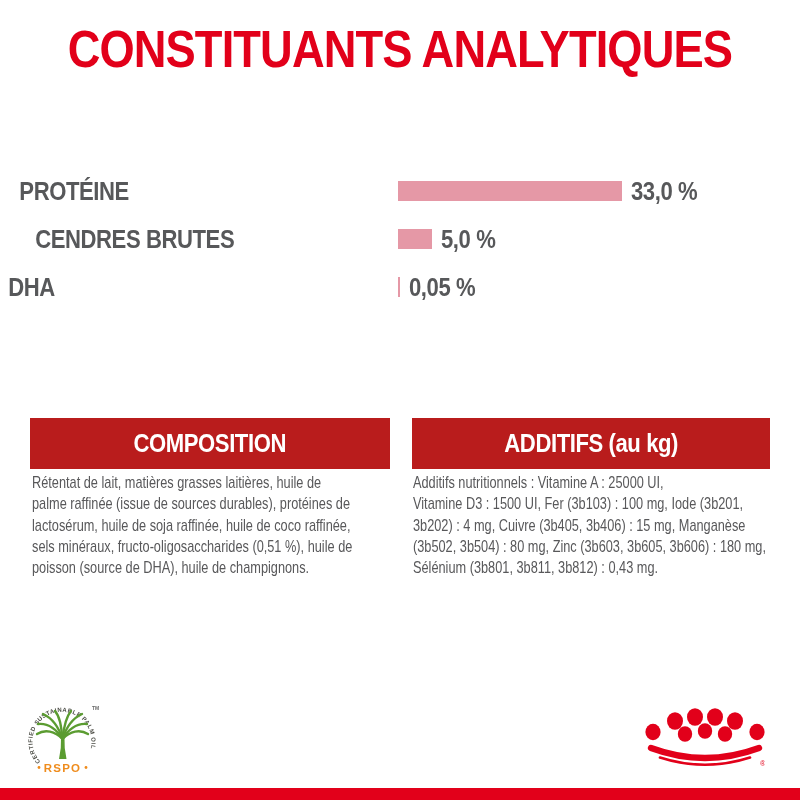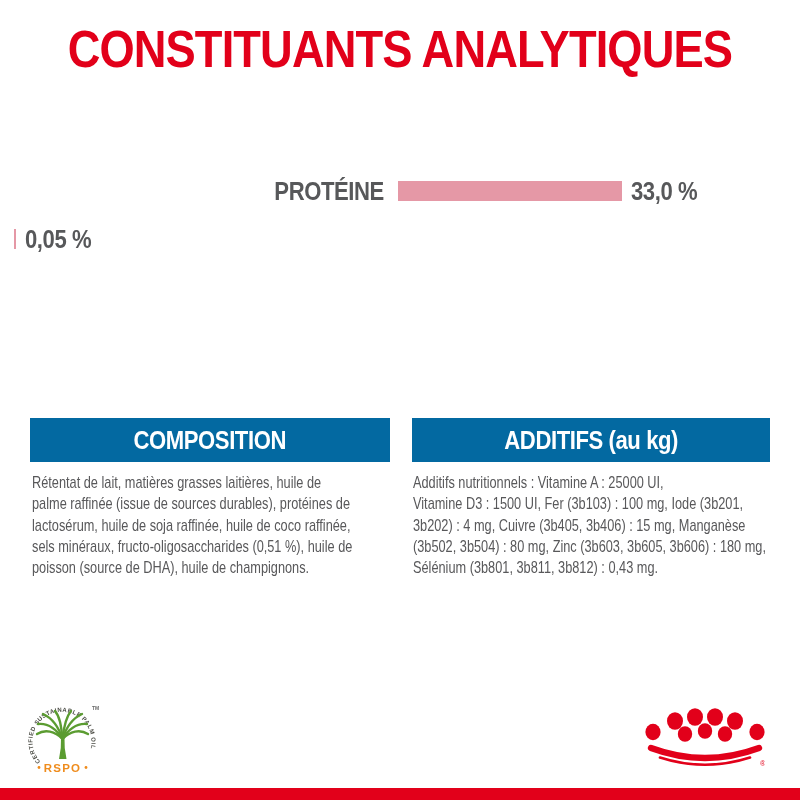--- a/index.html
+++ b/index.html
@@ -15,38 +15,38 @@
     display:flex;align-items:center;justify-content:center;
   }
   .page-title span{
     font-size:52px;line-height:52px;font-weight:bold;color:#e2001a;
     letter-spacing:-1px;white-space:nowrap;
     transform:scaleX(.87);transform-origin:50% 50%;
   }
   
   .chart{position:absolute;top:167px;left:0;width:800px;}
   .chart-row{display:flex;align-items:center;height:48px;}
-  .row-label{width:384px;flex:0 0 384px;text-align:right;}
+  .row-label{width:384px;flex:0 0 384px;text-align:left;}
   .row-label span{
     display:inline-block;font-size:26px;font-weight:bold;color:#57585a;
     letter-spacing:-.5px;white-space:nowrap;
     transform:scaleX(.85);transform-origin:100% 50%;
   }
   .row-bar{
     height:20px;flex:0 0 auto;background:#e598a6;
     margin-left:14px;margin-right:9px;
   }
   .row-value span{
     display:inline-block;font-size:26px;font-weight:bold;color:#57585a;
     letter-spacing:-.5px;white-space:nowrap;
     transform:scaleX(.85);transform-origin:0 50%;
   }
   
   .section-header{
-    position:absolute;top:418px;height:44px;background:#0369a1;
+    position:absolute;top:418px;height:51px;background:#b91c1c;
     display:flex;align-items:center;justify-content:center;text-align:center;
   }
   .section-header.comp{left:30px;width:360px;}
   .section-header.add{left:412px;width:358px;}
   .section-header span{
     font-size:26px;font-weight:bold;color:#ffffff;letter-spacing:-.5px;
     white-space:nowrap;transform:scaleX(.85);transform-origin:50% 50%;
   }
   
   .body-text{
@@ -78,22 +78,34 @@
       <span>PROTÉINE</span>
     </div>
     <div class="row-bar" style="width: 224.4px;"></div>
     <div class="row-value">
       <span>33,0 %</span>
     </div>
   </div>
 
 
 
+  <div class="chart-row">
+    <div class="row-label">
+      <span>CENDRES BRUTES</span>
+    </div>
+    <div class="row-bar" style="width: 34px;"></div>
+    <div class="row-value">
+      <span>5,0 %</span>
+    </div>
+  </div>
 
   <div class="chart-row">
+    <div class="row-label">
+      <span>DHA</span>
+    </div>
     <div class="row-bar" style="width: 2px;"></div>
     <div class="row-value">
       <span>0,05 %</span>
     </div>
   </div>
 
 </div>
 
 <div class="section-header comp">
   <span>COMPOSITION</span>

